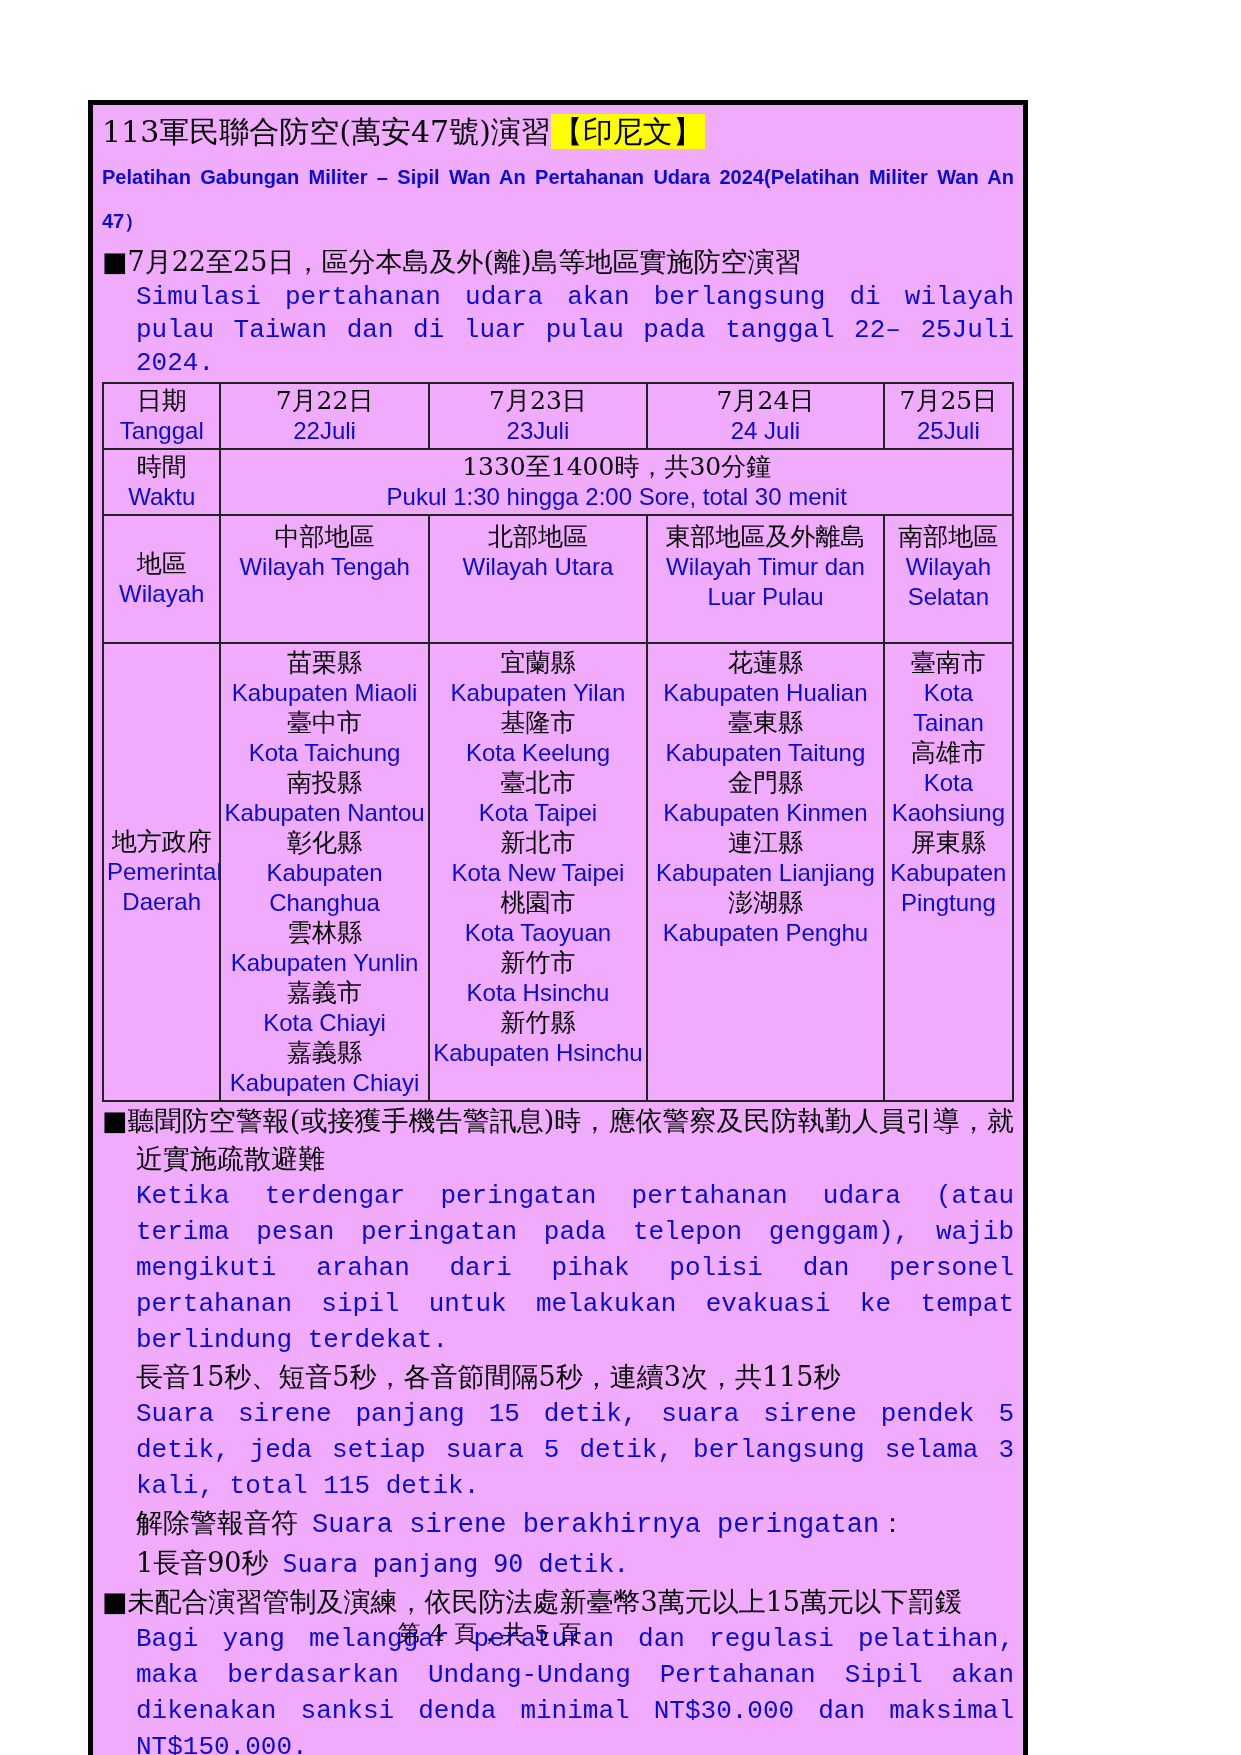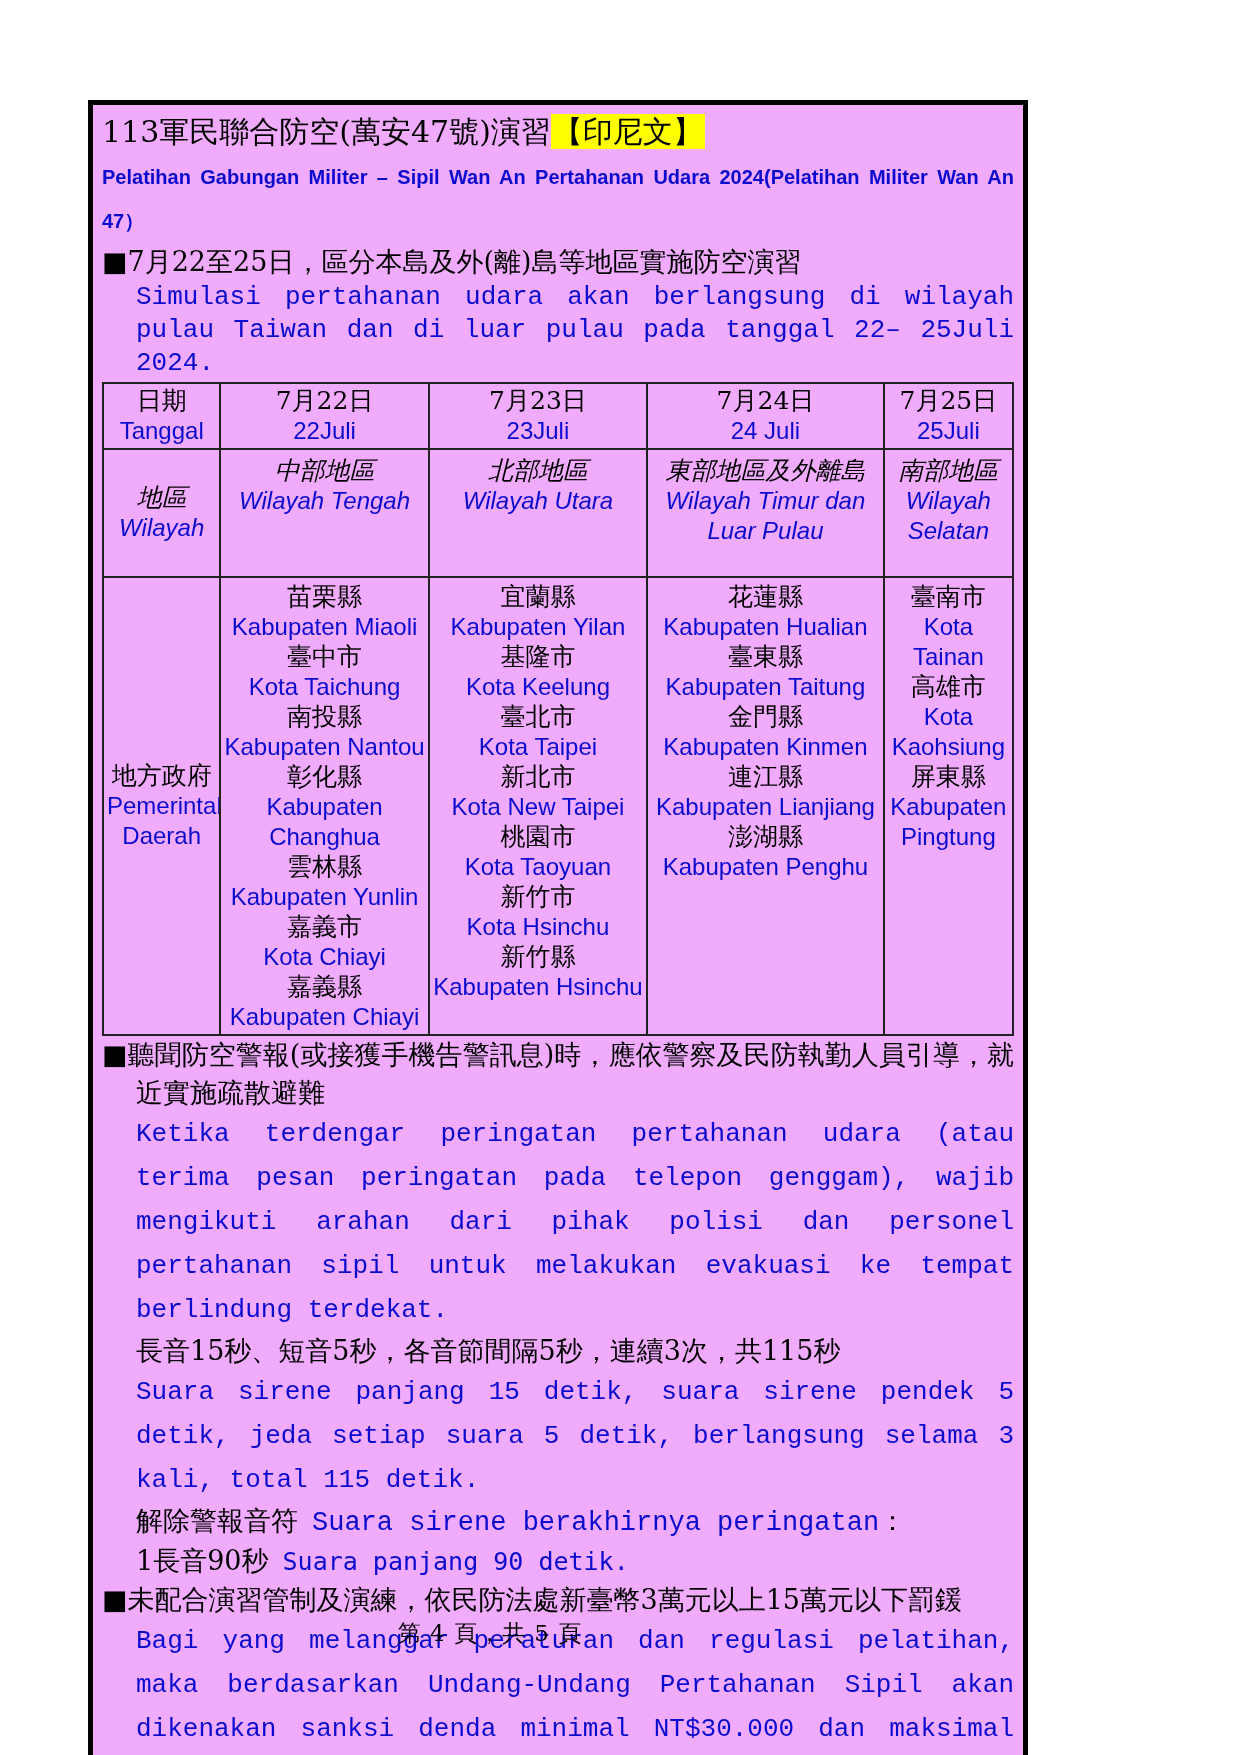--- a/index.html
+++ b/index.html
@@ -19,35 +19,35 @@
   .id{color:#0b0bd0;font-family:Liberation Mono, monospace;}
   .title-id{
     color:#0b0bd0;font-family:"Liberation Sans", sans-serif;
     font-weight:bold;font-size:20px;line-height:44px;text-align:justify;
   }
   .zh-line{font-size:27px;line-height:38px;}
   .hang{padding-left:34px;text-indent:-34px;text-align:justify;}
   .indent{margin-left:34px;}
   .just{text-align:justify;}
   .para-id{font-size:26px;line-height:33px;}
-  .note-id{font-size:26px;line-height:44px;}
+  .note-id{font-size:26px;line-height:36px;}
   .mono-id{color:#0b0bd0;font-family:"DejaVu Sans Mono", monospace;font-size:25px;}
   .gap{margin-left:14px;}
 
   table.sched{
     width:100%;border-collapse:collapse;margin-top:2px;
     table-layout:fixed;
   }
   table.sched td{
     border:2px solid #222;text-align:center;vertical-align:middle;
     padding:2px 3px;overflow:hidden;
   }
   .tzh{font-size:25px;line-height:30px;}
   .tid{color:#0b0bd0;font-family:"Liberation Sans", sans-serif;font-size:24px;line-height:30px;}
-  tr.region-row td{height:118px;font-style:italic;}
+  tr.region-row td{height:118px;}
   tr.region-row td.vtop{vertical-align:top;padding-top:6px;}
   tr.gov-row td{height:416px;}
   tr.gov-row td.vtop{vertical-align:top;padding-top:4px;}
   .footer{
     position:absolute;left:0;top:1618px;width:980px;text-align:center;
     font-size:23px;letter-spacing:1px;
   }
 </style>
 </head>
 <body>
@@ -86,20 +86,30 @@
         <td>
           <div class="tzh">7月24日</div>
           <div class="tid">24 Juli</div>
         </td>
         <td>
           <div class="tzh">7月25日</div>
           <div class="tid">25Juli</div>
         </td>
       </tr>
 
+      <tr>
+        <td>
+          <div class="tzh">時間</div>
+          <div class="tid">Waktu</div>
+        </td>
+        <td colspan="4">
+          <div class="tzh">1330至1400時，共30分鐘</div>
+          <div class="tid">Pukul 1:30 hingga 2:00 Sore, total 30 menit</div>
+        </td>
+      </tr>
 
       <tr class="region-row">
         <td>
           <div class="tzh">地區</div>
           <div class="tid">Wilayah</div>
         </td>
         <td class="vtop">
           <div class="tzh">中部地區</div>
           <div class="tid">Wilayah Tengah</div>
         </td>

